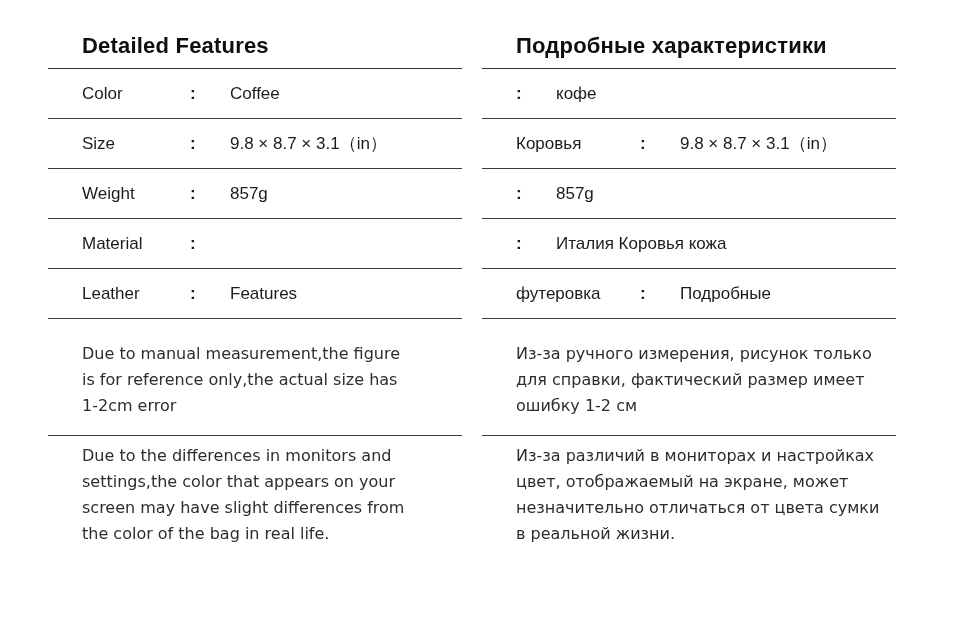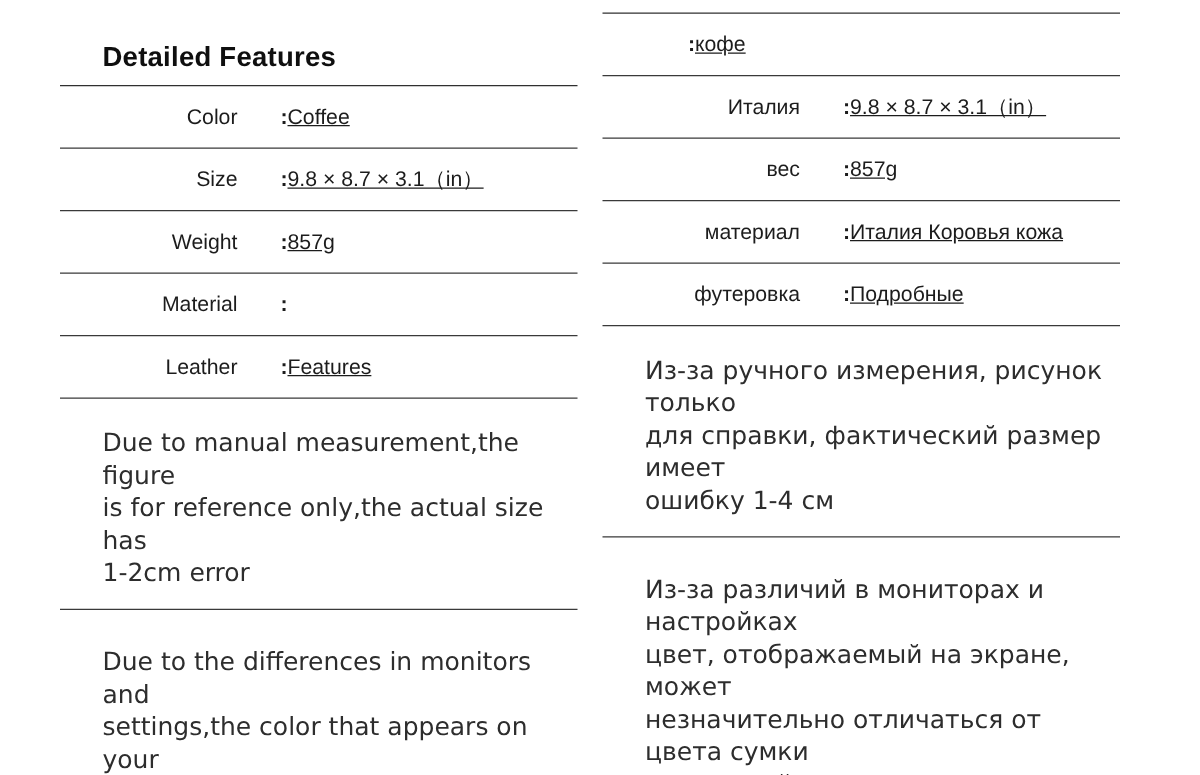--- a/index.html
+++ b/index.html
@@ -40,50 +40,48 @@
   }
   .spec-row {
     display: flex;
     align-items: center;
     height: 50px;
     padding-left: 34px;
     border-bottom: 1px solid #3a3a3a;
     font-size: 17px;
     color: #1c1c1c;
     box-sizing: border-box;
-    text-align: right;
   }
   .spec-label {
     width: var(--labelw);
     flex: 0 0 var(--labelw);
   }
   .spec-colon {
     width: 40px;
     flex: 0 0 40px;
     font-weight: bold;
   }
   .spec-value {
     white-space: nowrap;
-    text-decoration: underline;
   }
   .note {
     margin: 22px 0 0 34px;
     font-family: "DejaVu Sans", sans-serif;
-    font-size: 20px;
+    font-size: 16px;
     line-height: 26px;
     color: #2d2d2d;
     white-space: pre-line;
   }
   .note-rule {
     border: none;
     border-top: 1px solid #3a3a3a;
     margin: 16px 0 0 0;
   }
   .note-2 {
-    margin-top: 28px;
+    margin-top: 7px;
   }
 </style>
 </head>
 <body>
 
 <div class="page">
 
   <section class="col col-en">
     <h2 class="section-title">Detailed Features</h2>
     <hr class="title-rule">
@@ -119,52 +117,51 @@
 is for reference only,the actual size has
 1-2cm error</p>
     <hr class="note-rule">
     <p class="note note-2">Due to the differences in monitors and
 settings,the color that appears on your
 screen may have slight differences from
 the color of the bag in real life.</p>
   </section>
 
   <section class="col col-ru">
+    <h2 class="section-title">Подробные характеристики</h2>
     <hr class="title-rule">
 
     <div class="spec-table">
       <div class="spec-row">
         <span class="spec-colon">:</span>
         <span class="spec-value">кофе</span>
       </div>
       <div class="spec-row">
-        <span class="spec-label">Италия</span>
+        <span class="spec-label">Коровья</span>
         <span class="spec-colon">:</span>
         <span class="spec-value">9.8 × 8.7 × 3.1（in）</span>
       </div>
       <div class="spec-row">
-        <span class="spec-label">вес</span>
         <span class="spec-colon">:</span>
         <span class="spec-value">857g</span>
       </div>
       <div class="spec-row">
-        <span class="spec-label">материал</span>
         <span class="spec-colon">:</span>
         <span class="spec-value">Италия Коровья кожа</span>
       </div>
       <div class="spec-row">
         <span class="spec-label">футеровка</span>
         <span class="spec-colon">:</span>
         <span class="spec-value">Подробные</span>
       </div>
     </div>
 
     <p class="note note-1">Из-за ручного измерения, рисунок только
 для справки, фактический размер имеет
-ошибку 1-4 см</p>
+ошибку 1-2 см</p>
     <hr class="note-rule">
     <p class="note note-2">Из-за различий в мониторах и настройках
 цвет, отображаемый на экране, может
 незначительно отличаться от цвета сумки
 в реальной жизни.</p>
   </section>
 
 </div>
 
 </body></html>

